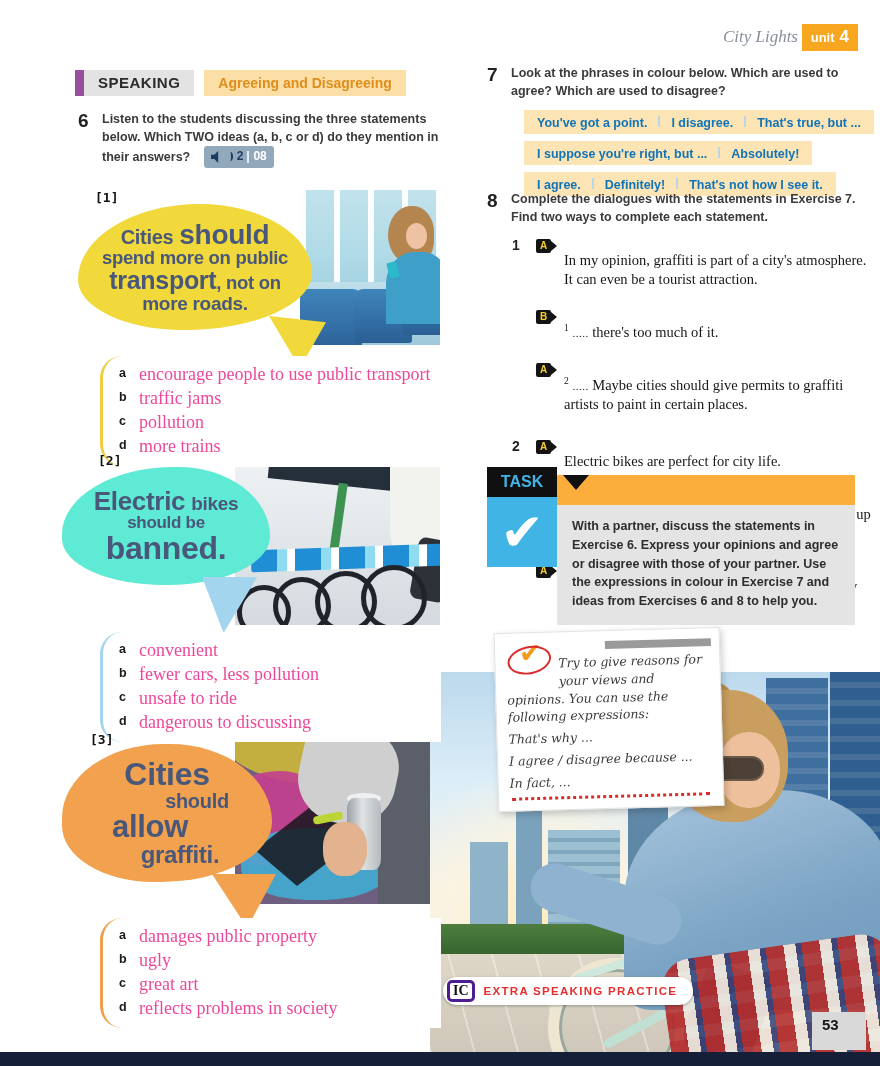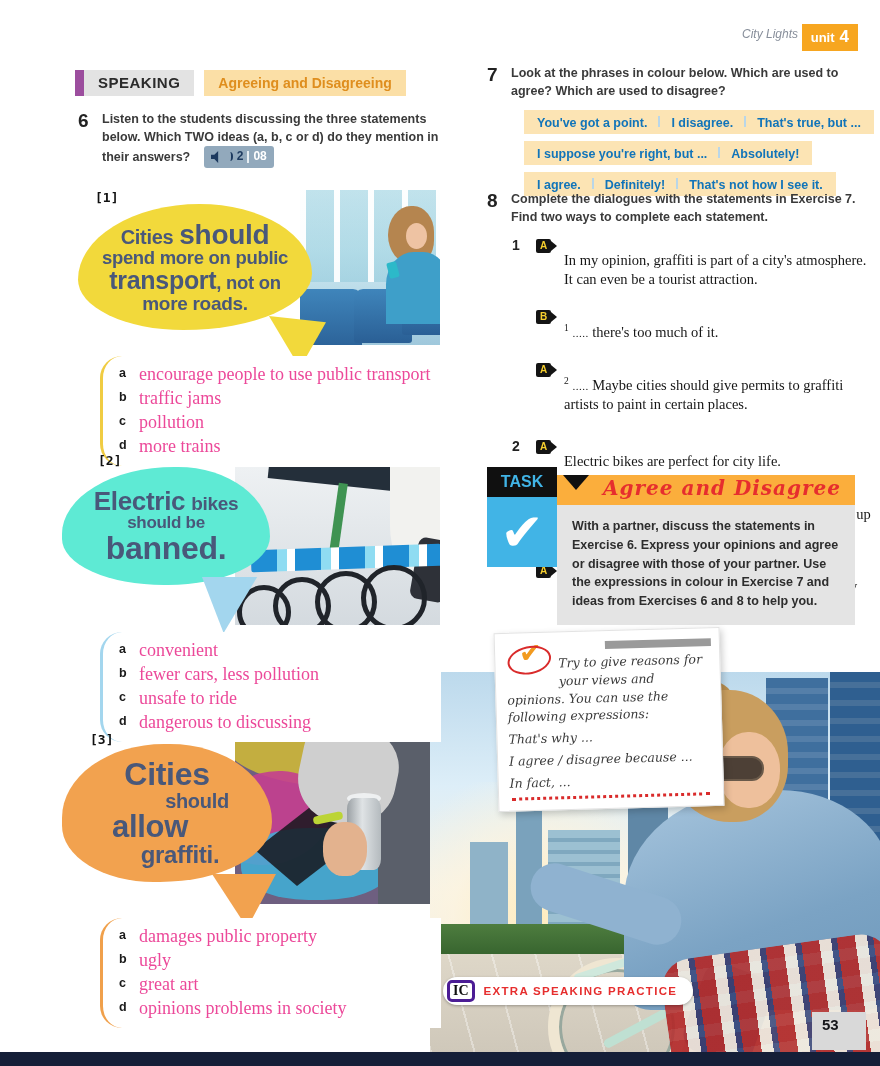--- a/index.html
+++ b/index.html
@@ -1,21 +1,21 @@
 <!DOCTYPE html>
 <html><head>
 <meta charset="utf-8">
 <style>
   html,body{margin:0;padding:0;background:#fff;}
   .page{position:relative;width:880px;height:1066px;background:#fff;overflow:hidden;
         font-family:"Liberation Sans",sans-serif;}
 
   
-  .brand{position:absolute;top:27px;right:82px;font-family:Liberation Sans, sans-serif;
-         font-style:italic;color:#888f9b;font-size:12px;text-align:right;}
+  .brand{position:absolute;top:27px;right:82px;font-family:Liberation Serif, serif;
+         font-style:italic;color:#888f9b;font-size:17px;text-align:right;}
   .unit-badge{position:absolute;top:24px;right:22px;background:#F7A620;color:#fff;
          padding:3px 9px 4px;display:flex;align-items:baseline;gap:5px;}
   .unit-word{font-weight:bold;font-size:13px;}
   .unit-num{font-weight:bold;font-size:17px;}
 
   
   .sec{position:absolute;left:75px;top:70px;display:flex;align-items:stretch;}
   .sec-bar{width:9px;background:#9C4E9E;}
   .sec-label{background:#E3E3E3;padding:4px 14px 5px;font-weight:bold;font-size:15px;
          color:#2b2b2b;letter-spacing:.5px;}
@@ -384,21 +384,21 @@
     <div class="optrow">
         <span class="o-letter">b</span>
         <span class="o-text">ugly</span>
       </div>
     <div class="optrow">
         <span class="o-letter">c</span>
         <span class="o-text">great art</span>
       </div>
     <div class="optrow">
         <span class="o-letter">d</span>
-        <span class="o-text">opinions problems in society</span>
+        <span class="o-text">reflects problems in society</span>
       </div>
   </div>
 
   <div class="ex ex7">
     <div class="ex-num">7</div>
     <div class="ex-prompt">Look at the phrases in colour below. Which are used to agree? Which are used to disagree?</div>
   </div>
   <div class="phrases">
     <div class="prow">
         <span class="phrase">You've got a point.</span>
@@ -502,21 +502,20 @@
     <div class="w2-face"></div>
     <div class="w2-glasses"></div>
     <div class="w2-leg"></div>
     <div class="plaid"></div>
   </div>
 
   <div class="task">
     <div class="task-label-bar">TASK</div>
     <div class="task-title-bar">
       <span class="notch"></span>
-      <span class="task-title">Agree and Disagree</span>
     </div>
     <div class="task-check">✔</div>
     <div class="task-body">With a partner, discuss the statements in Exercise 6. Express your opinions and agree or disagree with those of your partner. Use the expressions in colour in Exercise 7 and ideas from Exercises 6 and 8 to help you.</div>
   </div>
 
   <div class="tip">
     <div class="graybar"></div>
     <div class="tip-check">
       <span class="mark">✔</span>
       <span class="ring"></span>

